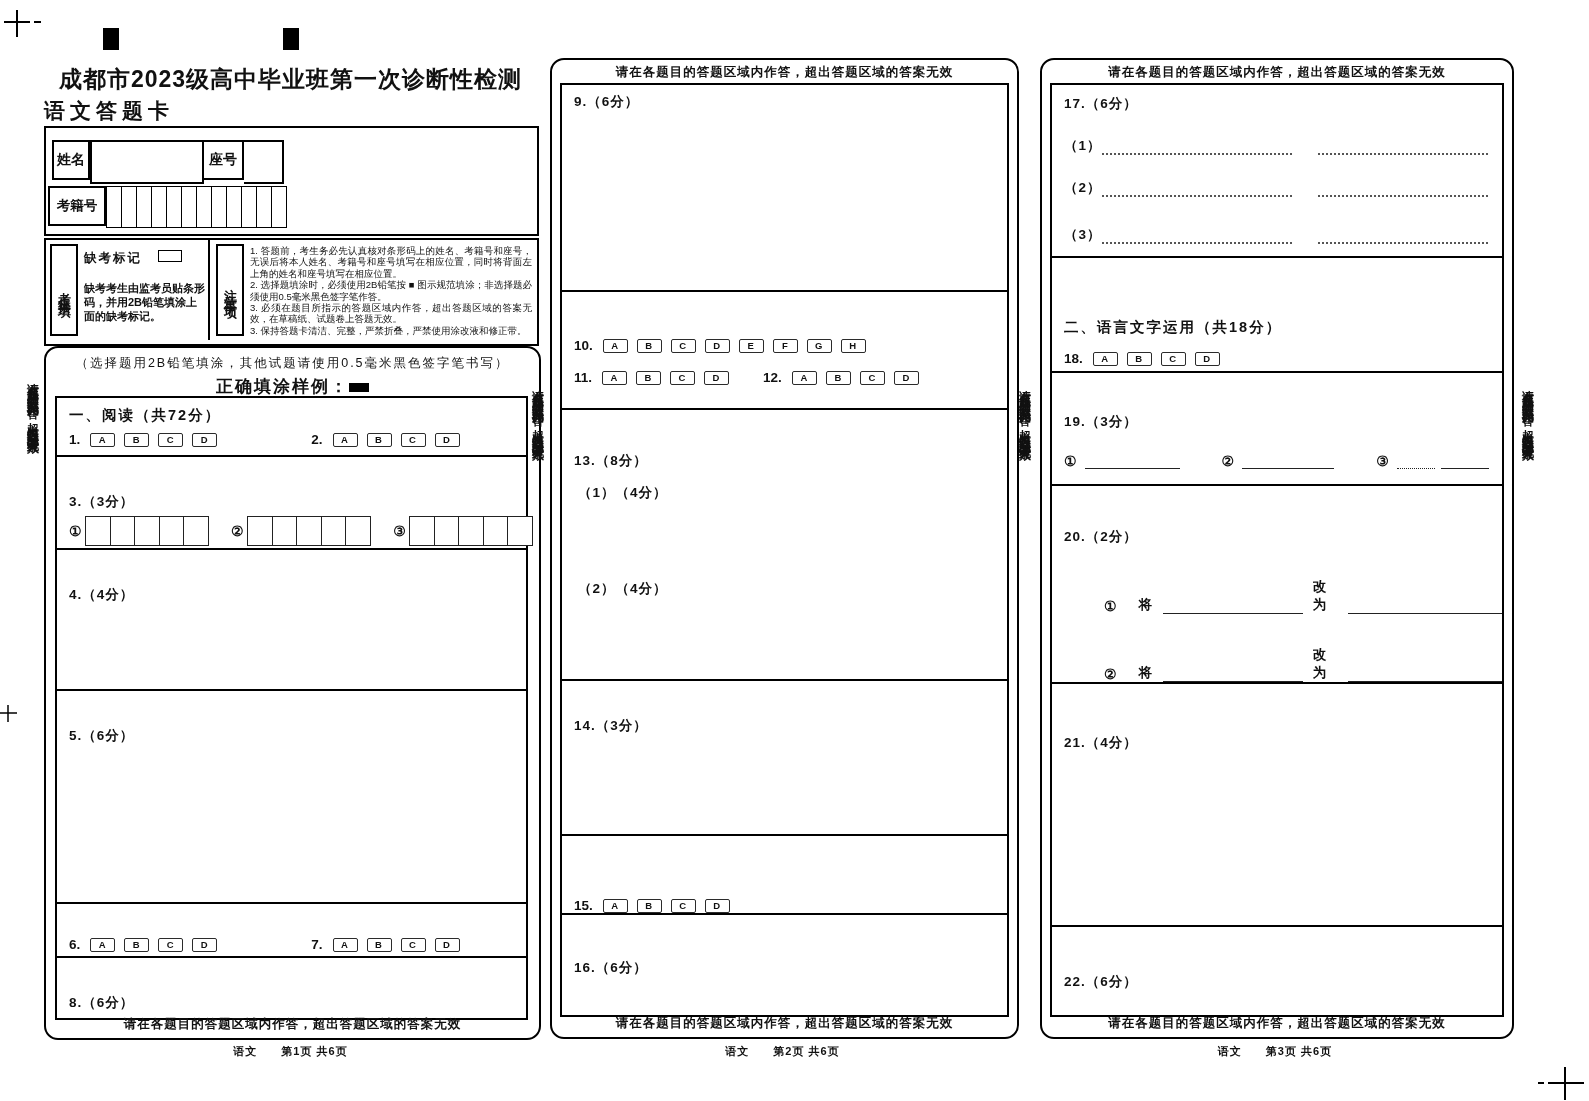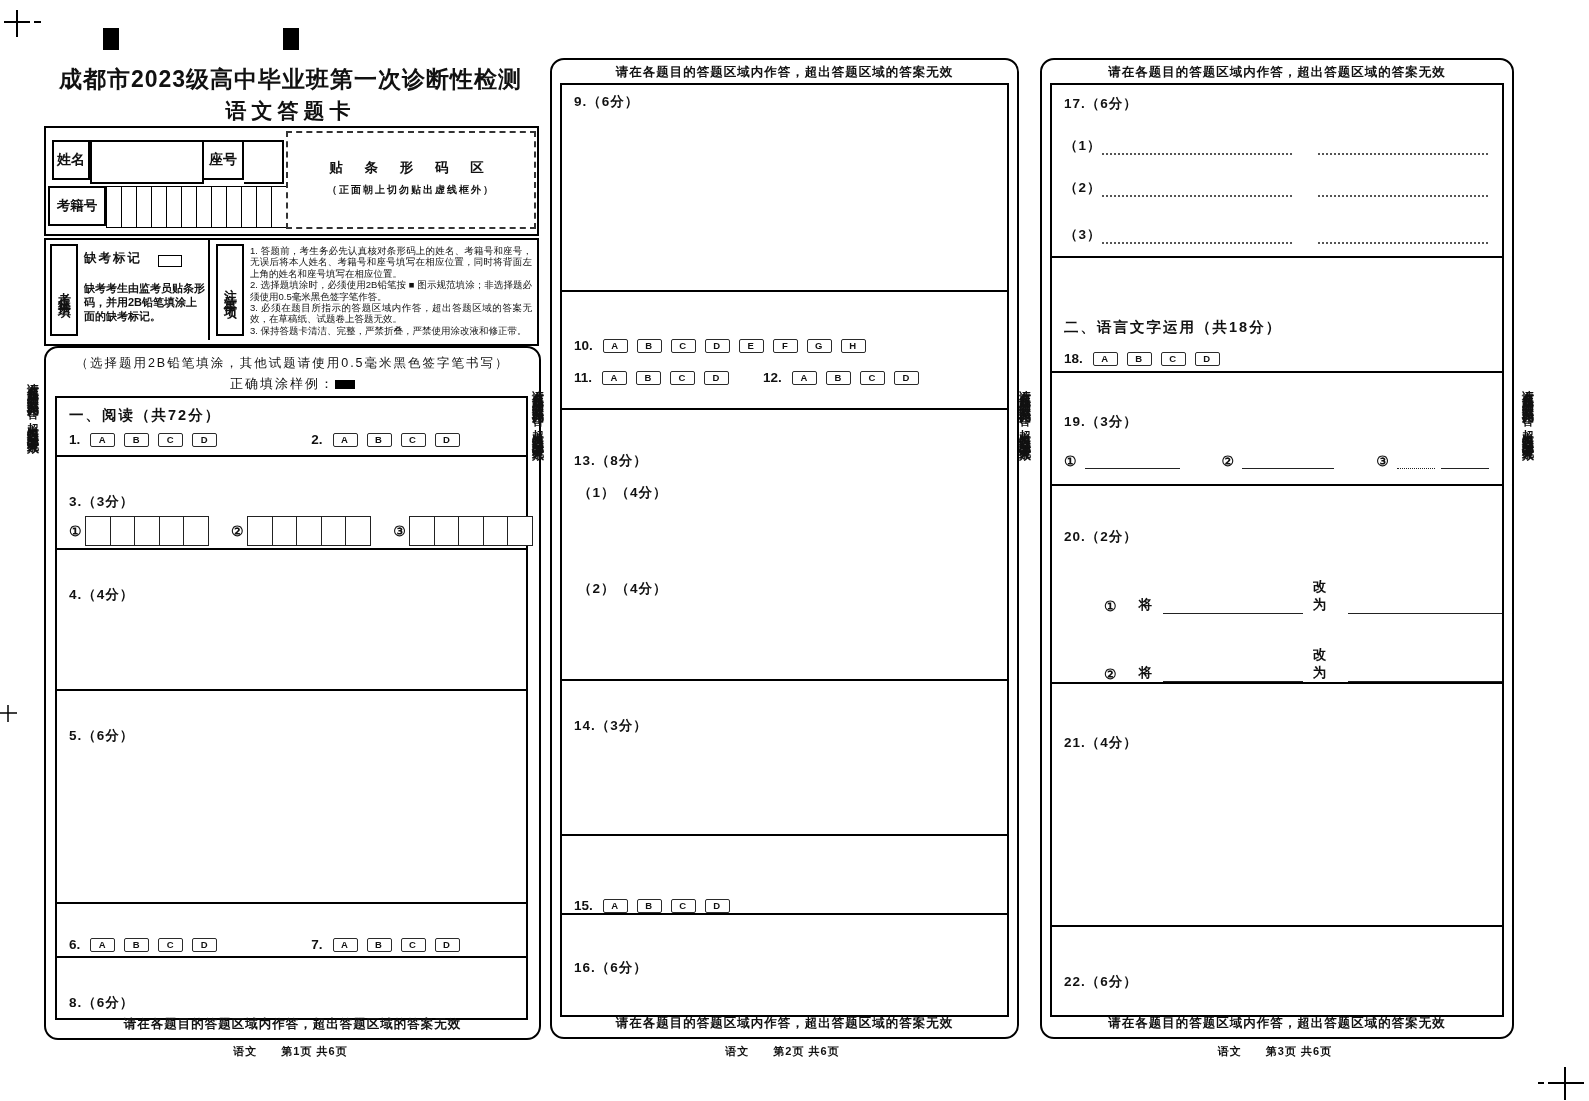--- a/index.html
+++ b/index.html
@@ -49,21 +49,21 @@
   </svg>
   <svg class="abs" style="left:1538px;top:1062px" width="50" height="39">
     <line x1="27" y1="5" x2="27" y2="38" stroke="#000" stroke-width="2"></line>
     <line x1="10" y1="21" x2="46" y2="21" stroke="#000" stroke-width="2"></line>
     <line x1="0" y1="21" x2="6" y2="21" stroke="#000" stroke-width="2"></line>
   </svg>
   <div class="blackmark" style="left:103px;top:28px"></div>
   <div class="blackmark" style="left:283px;top:28px"></div>
 
   <div class="abs" style="left:44px;top:64px;width:493px;text-align:center;font-size:23px;font-weight:bold;letter-spacing:1px">成都市2023级高中毕业班第一次诊断性检测</div>
-  <div class="abs" style="left:44px;top:97px;width:493px;text-align:center;font-size:21px;font-weight:bold;letter-spacing:5px">语文答题卡</div>
+  <div class="abs" style="left:44px;top:97px;width:493px;font-size:21px;font-weight:bold;letter-spacing:5px">语文答题卡</div>
 
   <div class="abs" style="left:44px;top:126px;width:491px;height:106px;border:2px solid #000">
     <div class="lbl-cell abs" style="left:6px;top:12px;width:38px;height:40px;font-size:14px">姓名</div>
     <div class="abs" style="left:44px;top:12px;width:110px;height:40px;border:2px solid #000;background:#fff"></div>
     <div class="lbl-cell abs" style="left:156px;top:12px;width:42px;height:40px;font-size:14px">座号</div>
     <div class="abs" style="left:198px;top:12px;width:38px;height:40px;border:2px solid #000;border-left:none;background:#fff"></div>
     <div class="lbl-cell abs" style="left:2px;top:58px;width:58px;height:40px;font-size:13.5px">考籍号</div>
     <div id="idcells" class="abs" style="left:60px;top:58px;height:40px;border:1.5px solid #000;border-left:none">
         <span class="cell"></span>
         <span class="cell"></span>
@@ -72,48 +72,44 @@
         <span class="cell"></span>
         <span class="cell"></span>
         <span class="cell"></span>
         <span class="cell"></span>
         <span class="cell"></span>
         <span class="cell"></span>
         <span class="cell"></span>
         <span class="cell"></span>
       </div>
 
-    <div class="abs" style="left:240px;top:3px;width:246px;height:94px;border:2px dashed #333;background:#fff">
-      <div style="margin-top:26px;text-align:center;font-size:13.5px;font-weight:bold;letter-spacing:9px">贴 条 形 码 区</div>
-      <div style="margin-top:6px;text-align:center;font-size:10px;font-weight:bold;letter-spacing:2px">（正面朝上切勿贴出虚线框外）</div>
-    </div>
   </div>
 
   <div class="abs" style="left:44px;top:238px;width:491px;height:104px;border:2px solid #000">
     <div class="lbl-cell abs" style="left:4px;top:4px;width:28px;height:92px;font-size:13px;writing-mode:vertical-rl;text-orientation:upright;letter-spacing:4px">考生禁填</div>
     <div class="abs" style="left:38px;top:10px;width:122px;height:84px">
-      <div style="display:flex;align-items:flex-end;gap:16px">
+      <div style="display:flex;align-items:flex-start;gap:16px">
         <span style="font-size:12.5px;font-weight:bold;letter-spacing:2px">缺考标记</span>
         <span style="display:inline-block;width:22px;height:10px;border:1.5px solid #000"></span>
       </div>
       <div style="margin-top:14px;font-size:11px;line-height:14px;font-weight:bold">缺考考生由监考员贴条形码，并用2B铅笔填涂上面的缺考标记。</div>
     </div>
     <div class="abs" style="left:162px;top:0;width:2px;height:100px;background:#000"></div>
     <div class="lbl-cell abs" style="left:170px;top:4px;width:28px;height:92px;font-size:13px;writing-mode:vertical-rl;text-orientation:upright;letter-spacing:6px">注意事项</div>
     <div class="abs smalltext" style="left:204px;top:5px;width:282px;height:94px">
       <div>1. 答题前，考生务必先认真核对条形码上的姓名、考籍号和座号，无误后将本人姓名、考籍号和座号填写在相应位置，同时将背面左上角的姓名和座号填写在相应位置。</div>
       <div>2. 选择题填涂时，必须使用2B铅笔按 ■ 图示规范填涂；非选择题必须使用0.5毫米黑色签字笔作答。</div>
       <div>3. 必须在题目所指示的答题区域内作答，超出答题区域的答案无效，在草稿纸、试题卷上答题无效。</div>
       <div>3. 保持答题卡清洁、完整，严禁折叠，严禁使用涂改液和修正带。</div>
     </div>
   </div>
 
   <div class="panel" style="left:44px;top:346px;width:493px;height:690px">
     <div class="abs" style="top:7px;left:0;width:100%;text-align:center;font-size:12.5px;font-weight:normal;letter-spacing:2px">（选择题用2B铅笔填涂，其他试题请使用0.5毫米黑色签字笔书写）</div>
-    <div class="abs" style="top:27px;left:0;width:100%;text-align:center;font-size:13px;font-weight:normal;letter-spacing:2px">
+    <div class="abs" style="top:27px;left:0;width:100%;text-align:center;font-size:17px;font-weight:bold;letter-spacing:2px">
       <span>正确填涂样例：</span><span style="display:inline-block;width:20px;height:9px;background:#000;vertical-align:middle"></span>
     </div>
     <div class="innerbox" style="left:9px;top:48px;width:469px;height:620px">
       <div class="sec" style="flex:0 0 59px">
         <div class="sechead">一、阅读（共72分）</div>
         <div class="bubrow" style="margin-top:7px">
           <span class="qnum">1.</span>
           <span class="bubrow">
               <span class="bub">A</span>
               <span class="bub">B</span>

